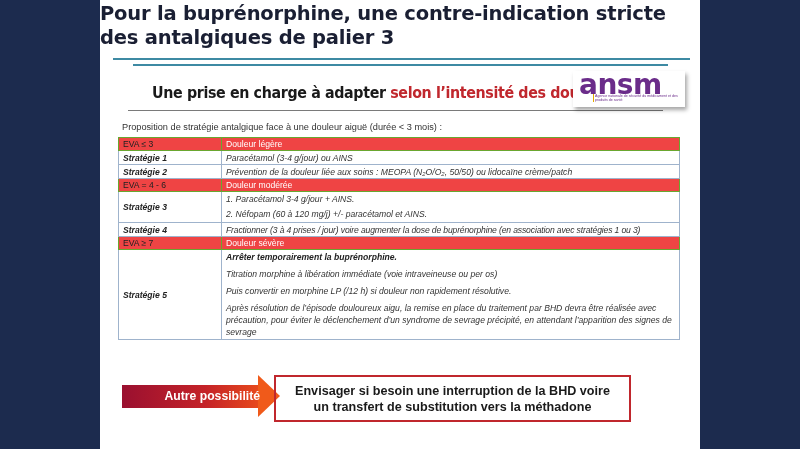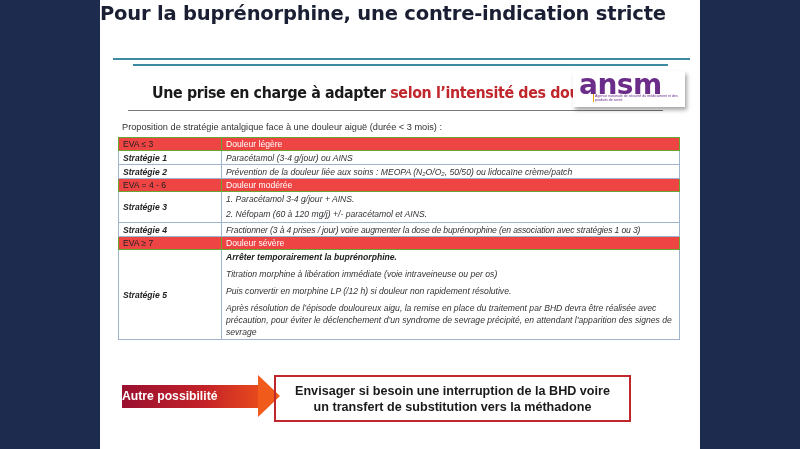--- a/index.html
+++ b/index.html
@@ -48,34 +48,35 @@
 
   .arrow { position: absolute; left: 22px; top: 375px; width: 160px; height: 42px; }
   .arrow .body {
     position: absolute; left: 0; top: 10px; width: 138px; height: 23px;
     background: linear-gradient(to right, #9a1030 0%, #c42228 60%, #e84a1c 100%);
   }
   .arrow .head {
     position: absolute; left: 136px; top: 0; width: 0; height: 0;
     border-top: 21px solid transparent; border-bottom: 21px solid transparent; border-left: 22px solid #f05a1a;
   }
-  .arrow .label { position: absolute; left: 0; top: 10px; width: 138px; height: 23px; line-height: 23px; text-align: left; color: #fff; font-weight: bold; font-size: 12.2px; }
+  .arrow .label { position: absolute; left: 0; top: 10px; width: 138px; height: 23px; line-height: 23px; text-align: right; color: #fff; font-weight: bold; font-size: 12.2px; }
 
   .box {
     position: absolute; left: 174px; top: 375px; width: 357px; height: 47px; border: 2px solid #c0272d;
     display: flex; align-items: center; justify-content: center; text-align: center;
     font-size: 12.6px; font-weight: bold; color: #1a1a1a; line-height: 16px; padding: 0 19px;
   }
 </style>
 </head>
 <body>
 
 <div class="slide">
   <div class="title">
     <div>Pour la buprénorphine, une contre-indication stricte</div>
+    <div>des antalgiques de palier 3</div>
   </div>
   <div class="rule1"></div>
   <div class="rule2"></div>
 
   <div class="subtitle"><span>Une prise en charge à adapter </span><span class="hl">selon l’intensité des douleurs</span></div>
   <div class="rule3"></div>
 
   <div class="logo">
     <span class="word">ansm</span>
     <span class="tag">Agence nationale de sécurité du médicament et des produits de santé</span>

